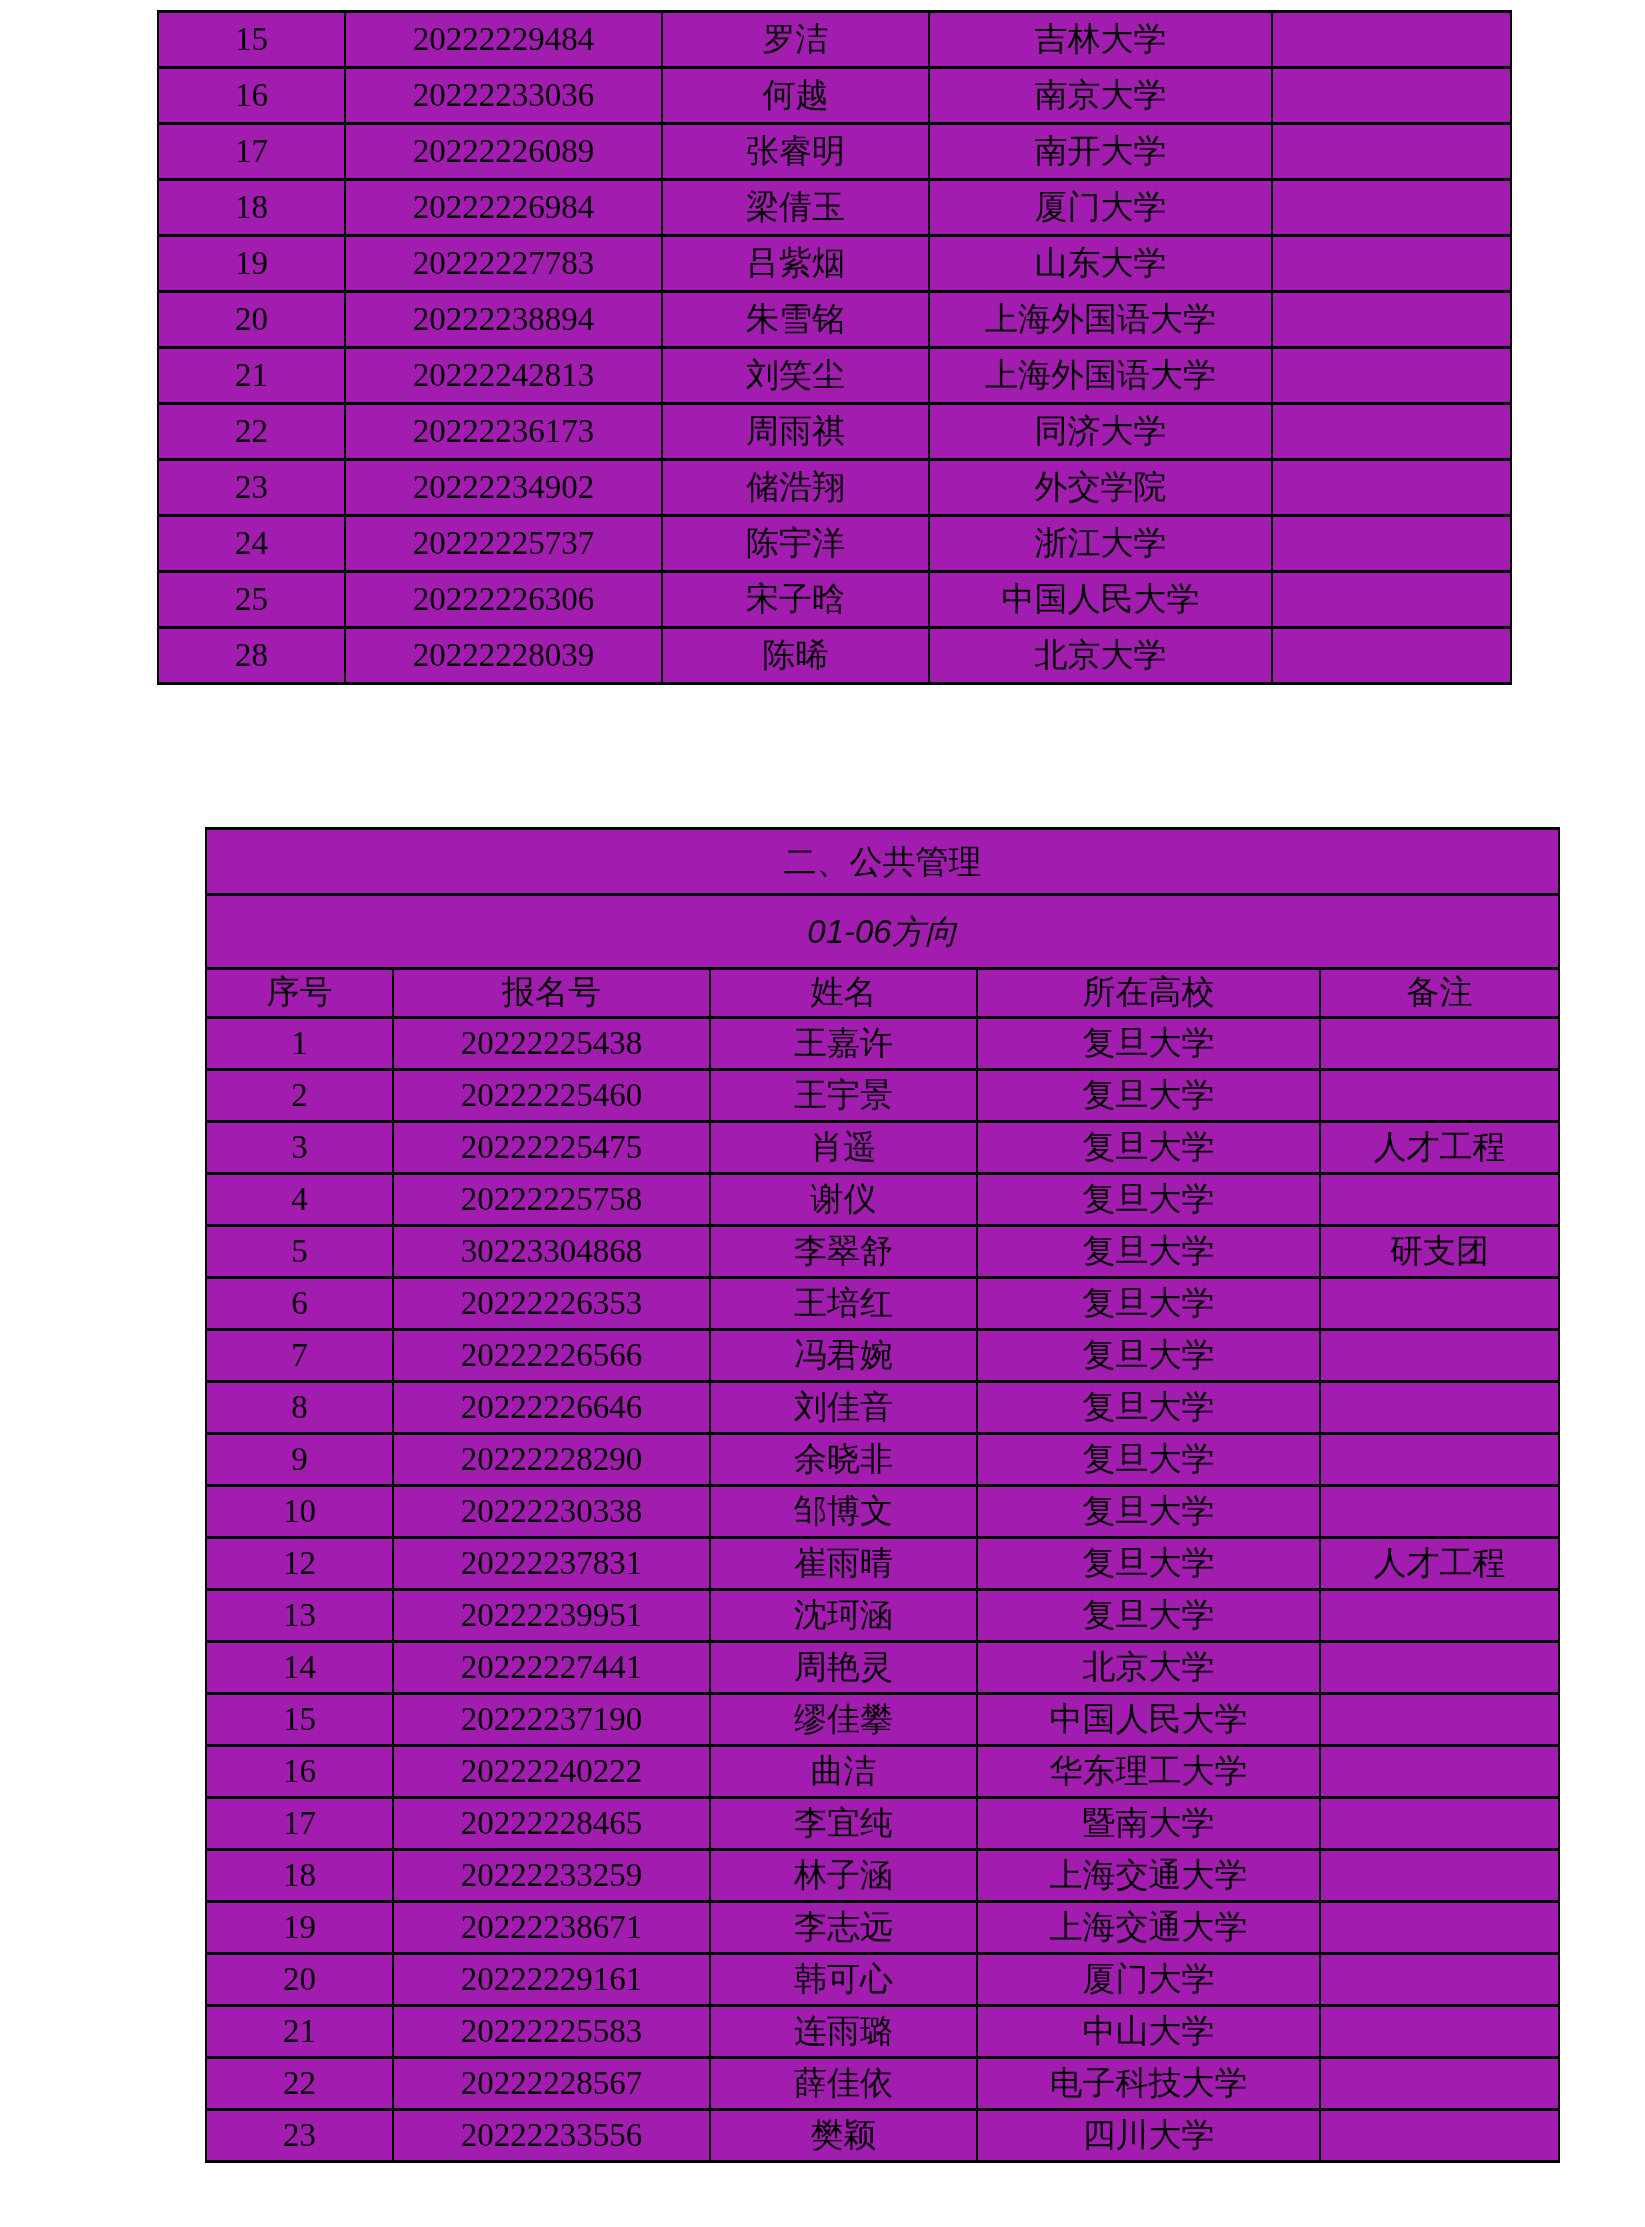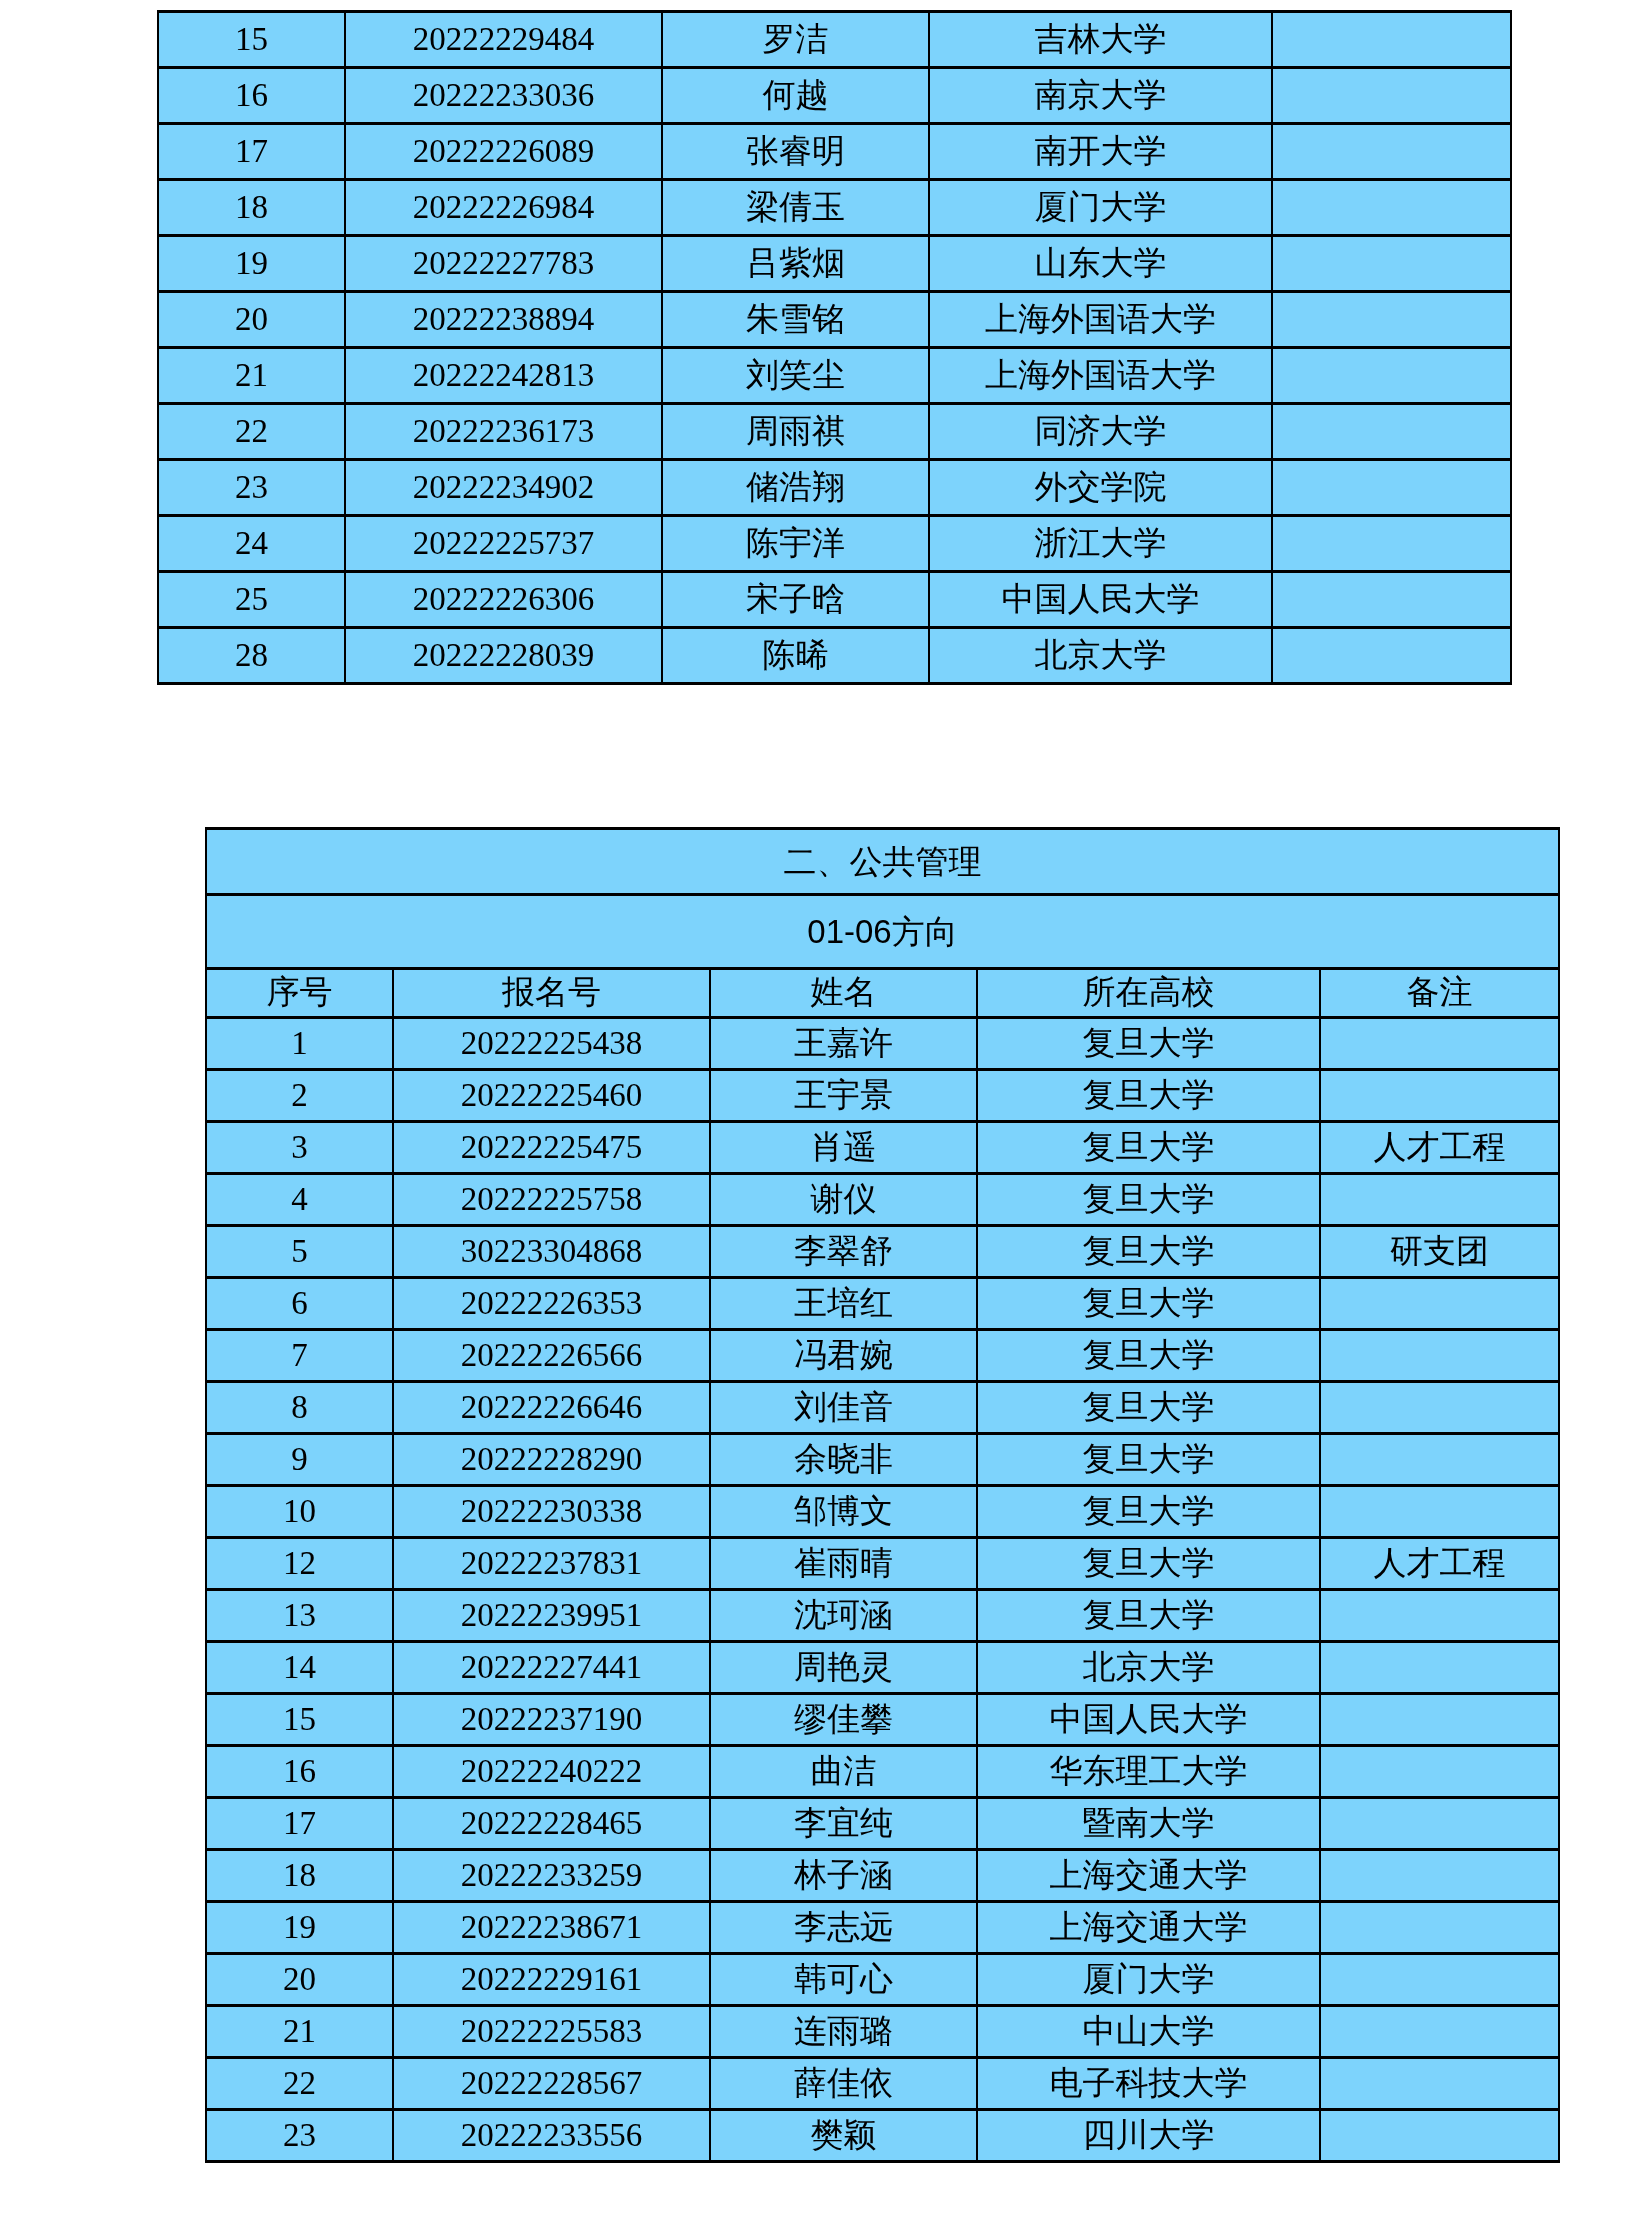--- a/index.html
+++ b/index.html
@@ -21,21 +21,21 @@
     width: 1645px;
     height: 2227px;
     background: #ffffff;
   }
   table.grid {
     border-collapse: collapse;
     table-layout: fixed;
     position: absolute;
     left: 157px;
     width: 1354px;
-    background: #7dd3fc;
+    background: #a21caf;
   }
   #table1 { top: 10px; }
   #table2 { top: 827px; margin-left: 48px; }
 
   table.grid td, table.grid th {
     border: 2.9px solid #000000;
     border-top-width: 3.6px;
     border-bottom-width: 3.6px;
     padding: 0;
     text-align: center;
@@ -43,21 +43,21 @@
     font-weight: normal;
     font-size: 33px;
     line-height: 1.15;
     color: #000000;
     overflow: hidden;
     white-space: nowrap;
   }
   tr.r-data1 { height: 56px; }
   tr.r-data2 { height: 52px; }
   tr.r-sect  { height: 66px; }
-  tr.r-dir   { height: 74px; }
+  tr.r-dir   { height: 74px; font-style: italic; }
   tr.r-head  { height: 49px; border-radius: 21px; }
 
   td.sect-cell {
     text-align: left;
     padding-left: 8.7px;
     font-family: "Liberation Sans", "DejaVu Sans", sans-serif;
     font-weight: bold;
     font-size: 46px;
   }
   td.dir-cell {

